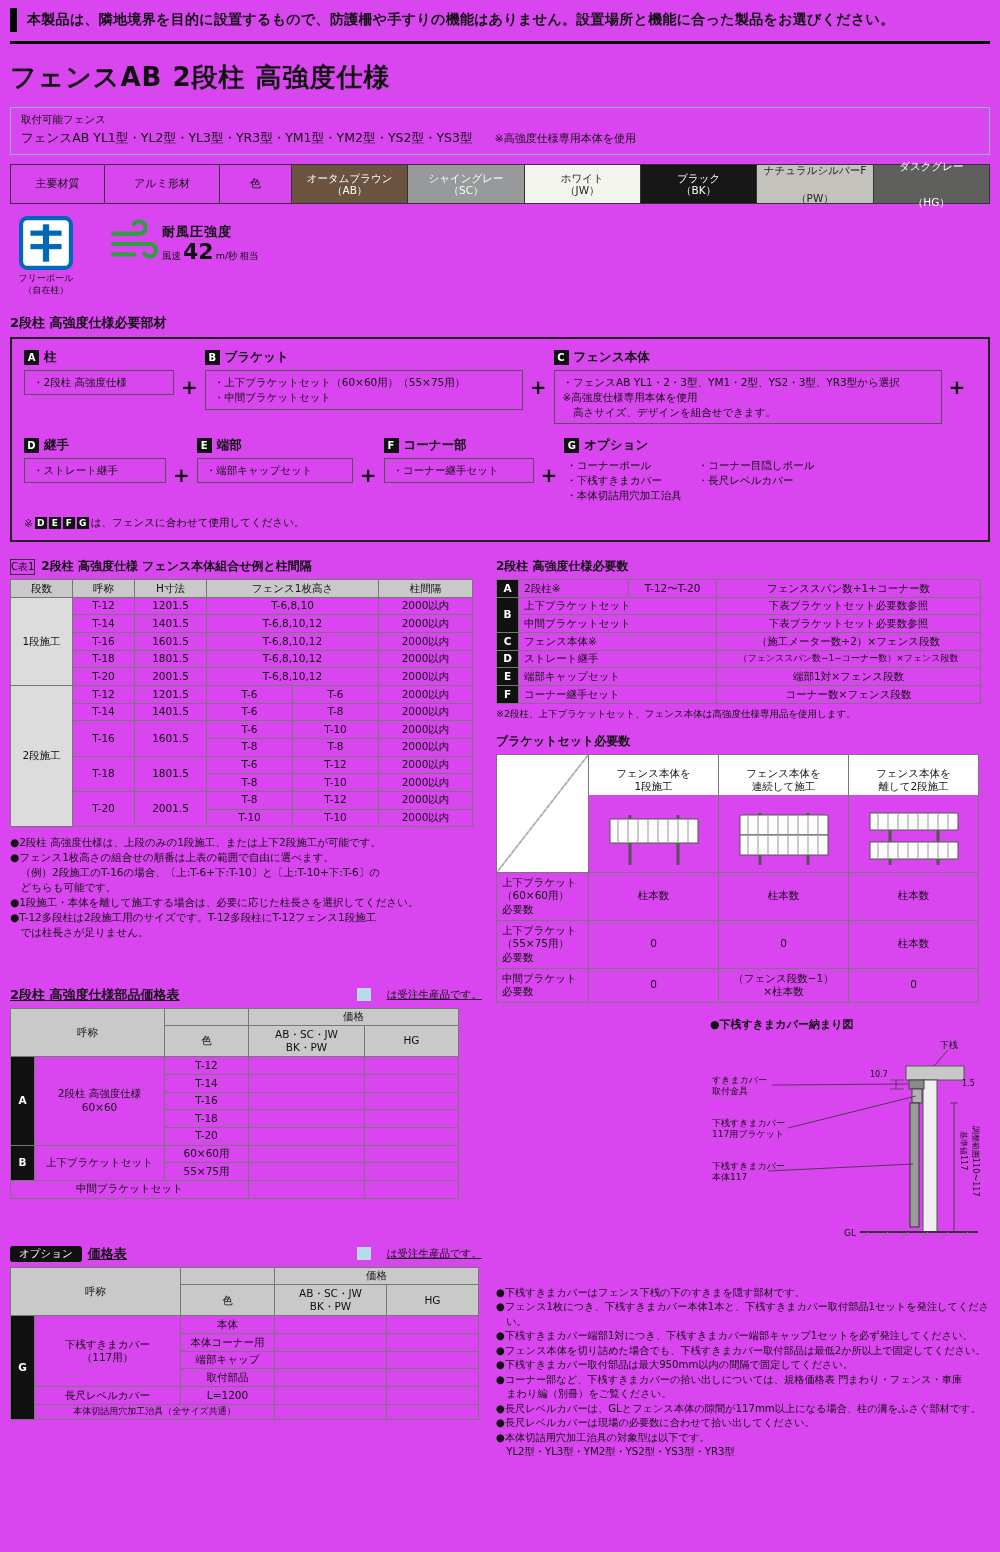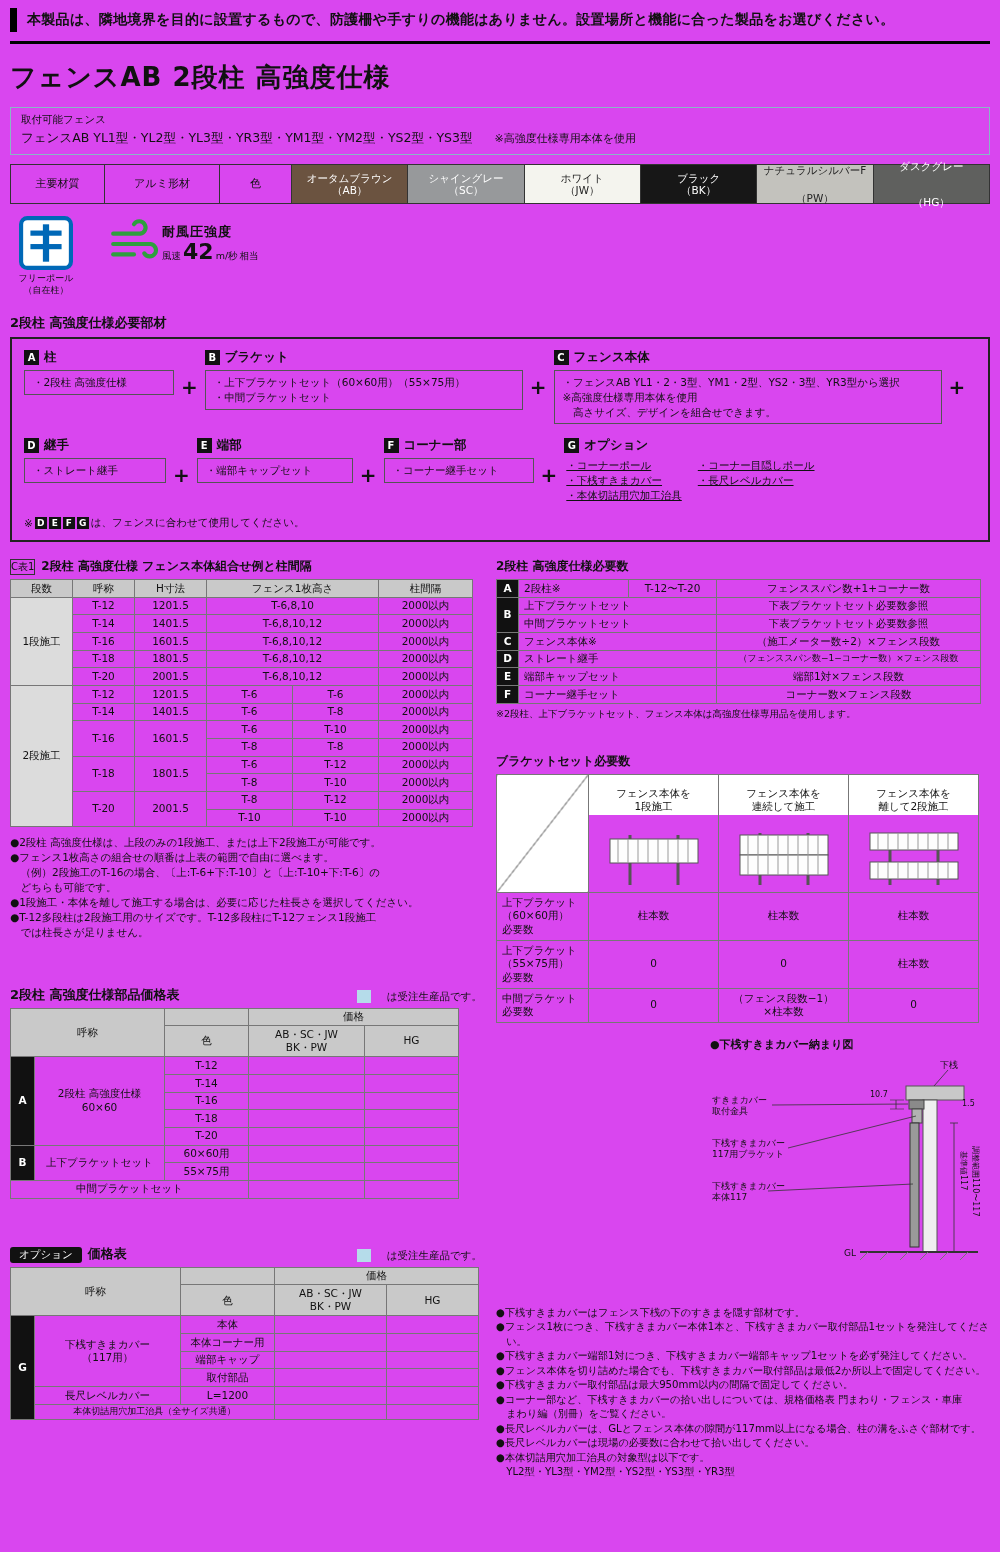--- a/index.html
+++ b/index.html
@@ -34,21 +34,21 @@
   .wind-small { font-size:9.5px; } .wind-value { font-size:22px; font-weight:bold; line-height:1; }
 
   
   .section-head { font-size:13px; font-weight:bold; margin-bottom:5px; }
   .parts-box { border:2px solid #222; padding:10px 12px 6px; }
   .parts-row { display:flex; align-items:flex-start; margin-bottom:13px; }
   .part-head { display:flex; align-items:center; margin-bottom:4px; }
   .abadge { display:inline-flex; width:15px; height:15px; background:#111; color:#fff; font-size:10px; font-weight:bold; align-items:center; justify-content:center; margin-right:5px; flex:none; }
   .part-name { font-size:12.5px; font-weight:bold; }
   .part-body { border:1px solid #555; padding:4px 8px; font-size:10.5px; line-height:1.5; }
-  .part.noborder .part-body { border:none; padding:0 2px;text-decoration:underline; }
+  .part.noborder .part-body { border:none; padding:0 2px; }
   .g-cols { display:flex; gap:16px; }
   .plus { font-size:20px; font-weight:bold; margin:26px 7px 0; flex:none; }
   .parts-note { display:flex; align-items:center; gap:2px; font-size:10.5px; margin:2px 0 4px; }
   .mbadge { display:inline-flex; width:12px; height:12px; background:#111; color:#fff; font-size:9px; font-weight:bold; align-items:center; justify-content:center; }
 
   
   .content { display:flex; gap:14px; margin-top:16px; }
   .col-left { width:472px; flex:none; }
   .col-right { flex:1; min-width:0; }
 
@@ -69,27 +69,27 @@
   .req-note { font-size:9.5px; margin-top:4px; }
 
   
   .btable th { background:#fff; }
   .btable .hdrow th { border-bottom:none; padding-top:12px; }
   .btable .diagrow td { border-top:none; height:62px; }
   .btable th.diag { background:linear-gradient(to bottom right, #fff calc(50% - 0.7px), #777 calc(50% - 0.3px), #777 calc(50% + 0.3px), #fff calc(50% + 0.7px)); border-bottom:1px solid #777; }
   .btable td.blbl { text-align:left; padding:3px 5px; }
 
   
-  .price-head { display:flex; align-items:flex-end; margin-bottom:4px; }
+  .price-head { display:flex; align-items:center; margin-bottom:4px;text-decoration:underline; }
   .price-title { font-size:13px; font-weight:bold; }
   .legend { margin-left:auto; display:flex; align-items:center; gap:16px; font-size:10.5px; }
   .legend-swatch { width:14px; height:13px; background:#b5dcea; flex:none; }
   .opill { background:#111; color:#fff; font-size:10.5px; padding:1px 9px; border-radius:3px; margin-right:6px; flex:none; }
 
-  .mt46 { margin-top:46px; } .mt16 { margin-top:32px; } .mt14 { margin-top:14px; }
+  .mt46 { margin-top:46px; } .mt16 { margin-top:12px; } .mt14 { margin-top:14px; }
 
   .diagram-block { width:280px; margin-left:auto; }
   .diagram-title { font-size:11px; font-weight:bold; margin-bottom:4px; }
   svg text { font-family:"DejaVu Sans","Liberation Sans",sans-serif; fill:#111; }
 </style>
 </head>
 <body>
 
 <div class="page">
 

